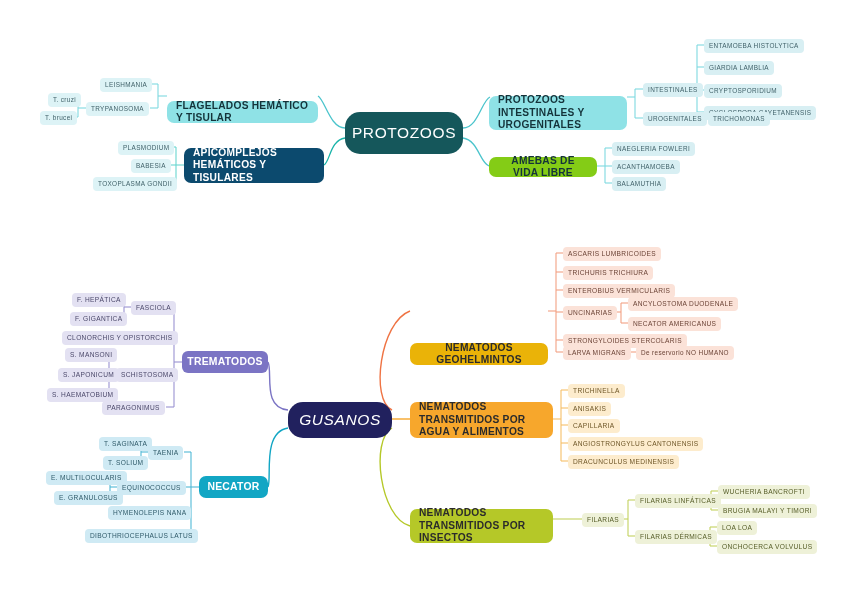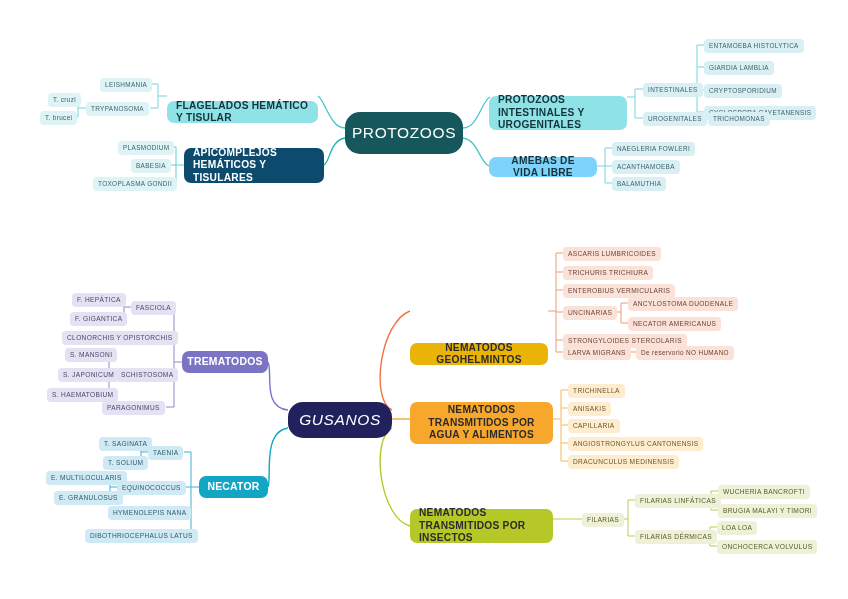--- a/index.html
+++ b/index.html
@@ -27,25 +27,25 @@
   .root.protozoos{background:#15575b;}
   .root.gusanos{background:#21215e;font-style:italic;}
 
   
   .cat{
     color:#1d1d1d;font-size:10.2px;font-weight:700;letter-spacing:.25px;
     padding:5px 9px;line-height:12.5px;border-radius:7px;
   }
   .cat.teal-light{background:#8fe2e6;color:#14333a;margin-top:16px;}
   .cat.teal-strong{background:#0c4a6e;color:#ffffff;}
-  .cat.teal-mid{background:#7dd3fc;color:#15333a;}
+  .cat.teal-mid{background:#84cc16;color:#15333a;}
   .cat.orange-red{background:#eab308;color:#2b2b2b;margin-top:43px;}
   .cat.orange{background:#f7a72c;color:#2b2b2b;}
   .cat.olive{background:#b5c828;color:#2b2b2b;}
-  .cat.purple{background:#7b74c4;color:#ffffff;font-size:10.4px;}
+  .cat.purple{background:#7b74c4;color:#ffffff;font-size:10.4px;border-radius:6px;}
   .cat.cyan{background:#12a6c4;color:#ffffff;font-size:10.4px;}
 
   
   .leaf{
     font-size:6.4px;letter-spacing:.35px;font-weight:400;
     padding:3px 5px;border-radius:4px;line-height:8px;
     color:#3a4a52;
   }
   .leaf.l1{font-size:6.6px;}
   .leaf.tealchip{background:#ddf3f6;color:#3f6068;}
@@ -220,21 +220,21 @@
   <div class="node leaf tealchip2" style="left:612px;top:177px;">BALAMUTHIA</div>
 
   <div class="node root gusanos" style="left:288px;top:402px;width:104px;height:36px;">GUSANOS</div>
 
   <div class="node cat purple center" style="left:182px;top:351px;width:86px;height:22px;">TREMATODOS</div>
 
   <div class="node cat cyan center" style="left:199px;top:476px;width:69px;height:22px;">NECATOR</div>
 
   <div class="node cat orange-red center" style="left:410px;top:300px;width:138px;height:22px;">NEMATODOS GEOHELMINTOS</div>
 
-  <div class="node cat orange" style="left:410px;top:402px;width:143px;height:42px;text-align:center;">NEMATODOS TRANSMITIDOS POR AGUA Y ALIMENTOS</div>
+  <div class="node cat orange" style="left:410px;top:402px;width:143px;height:36px;">NEMATODOS TRANSMITIDOS POR AGUA Y ALIMENTOS</div>
 
   <div class="node cat olive" style="left:410px;top:509px;width:143px;height:34px;">NEMATODOS TRANSMITIDOS POR INSECTOS</div>
 
   <div class="node leaf purplechip l1" style="left:131px;top:301px;">FASCIOLA</div>
   <div class="node leaf purplechip l1" style="left:72px;top:293px;">F. HEPÁTICA</div>
   <div class="node leaf purplechip l1" style="left:70px;top:312px;">F. GIGANTICA</div>
 
   <div class="node leaf purplechip l1" style="left:62px;top:331px;">CLONORCHIS Y OPISTORCHIS</div>
 
   <div class="node leaf purplechip l1" style="left:116px;top:368px;">SCHISTOSOMA</div>

